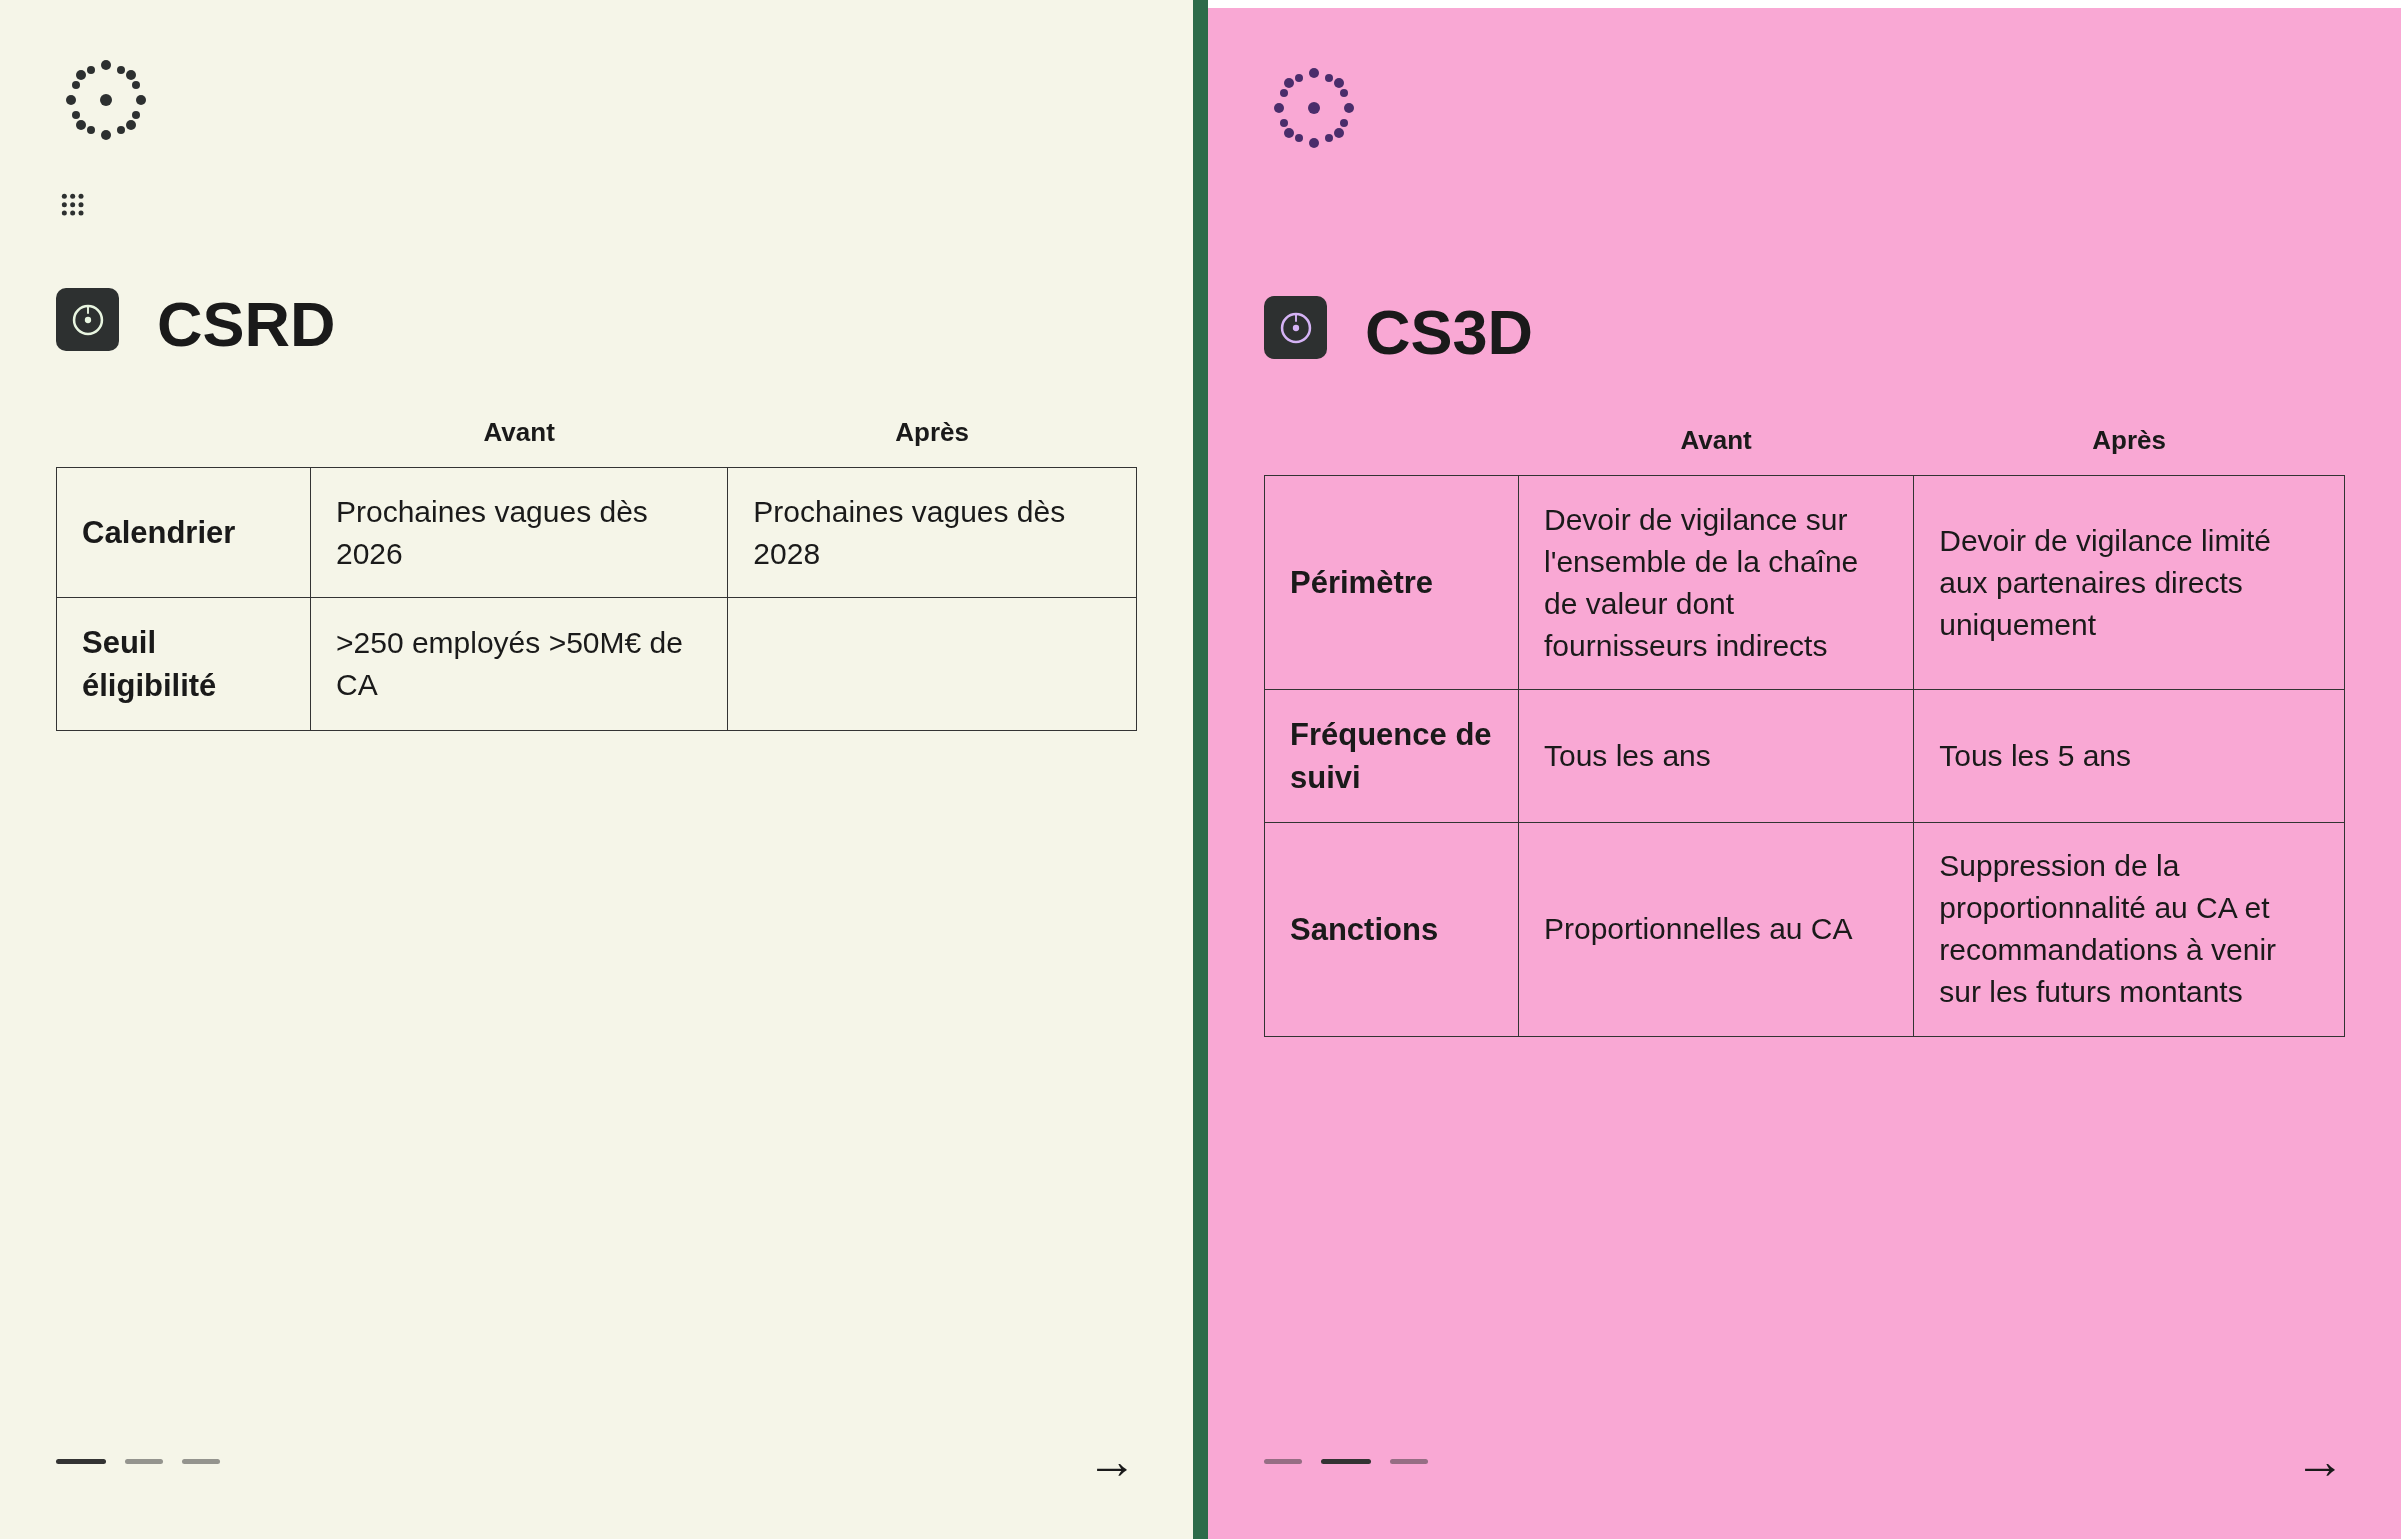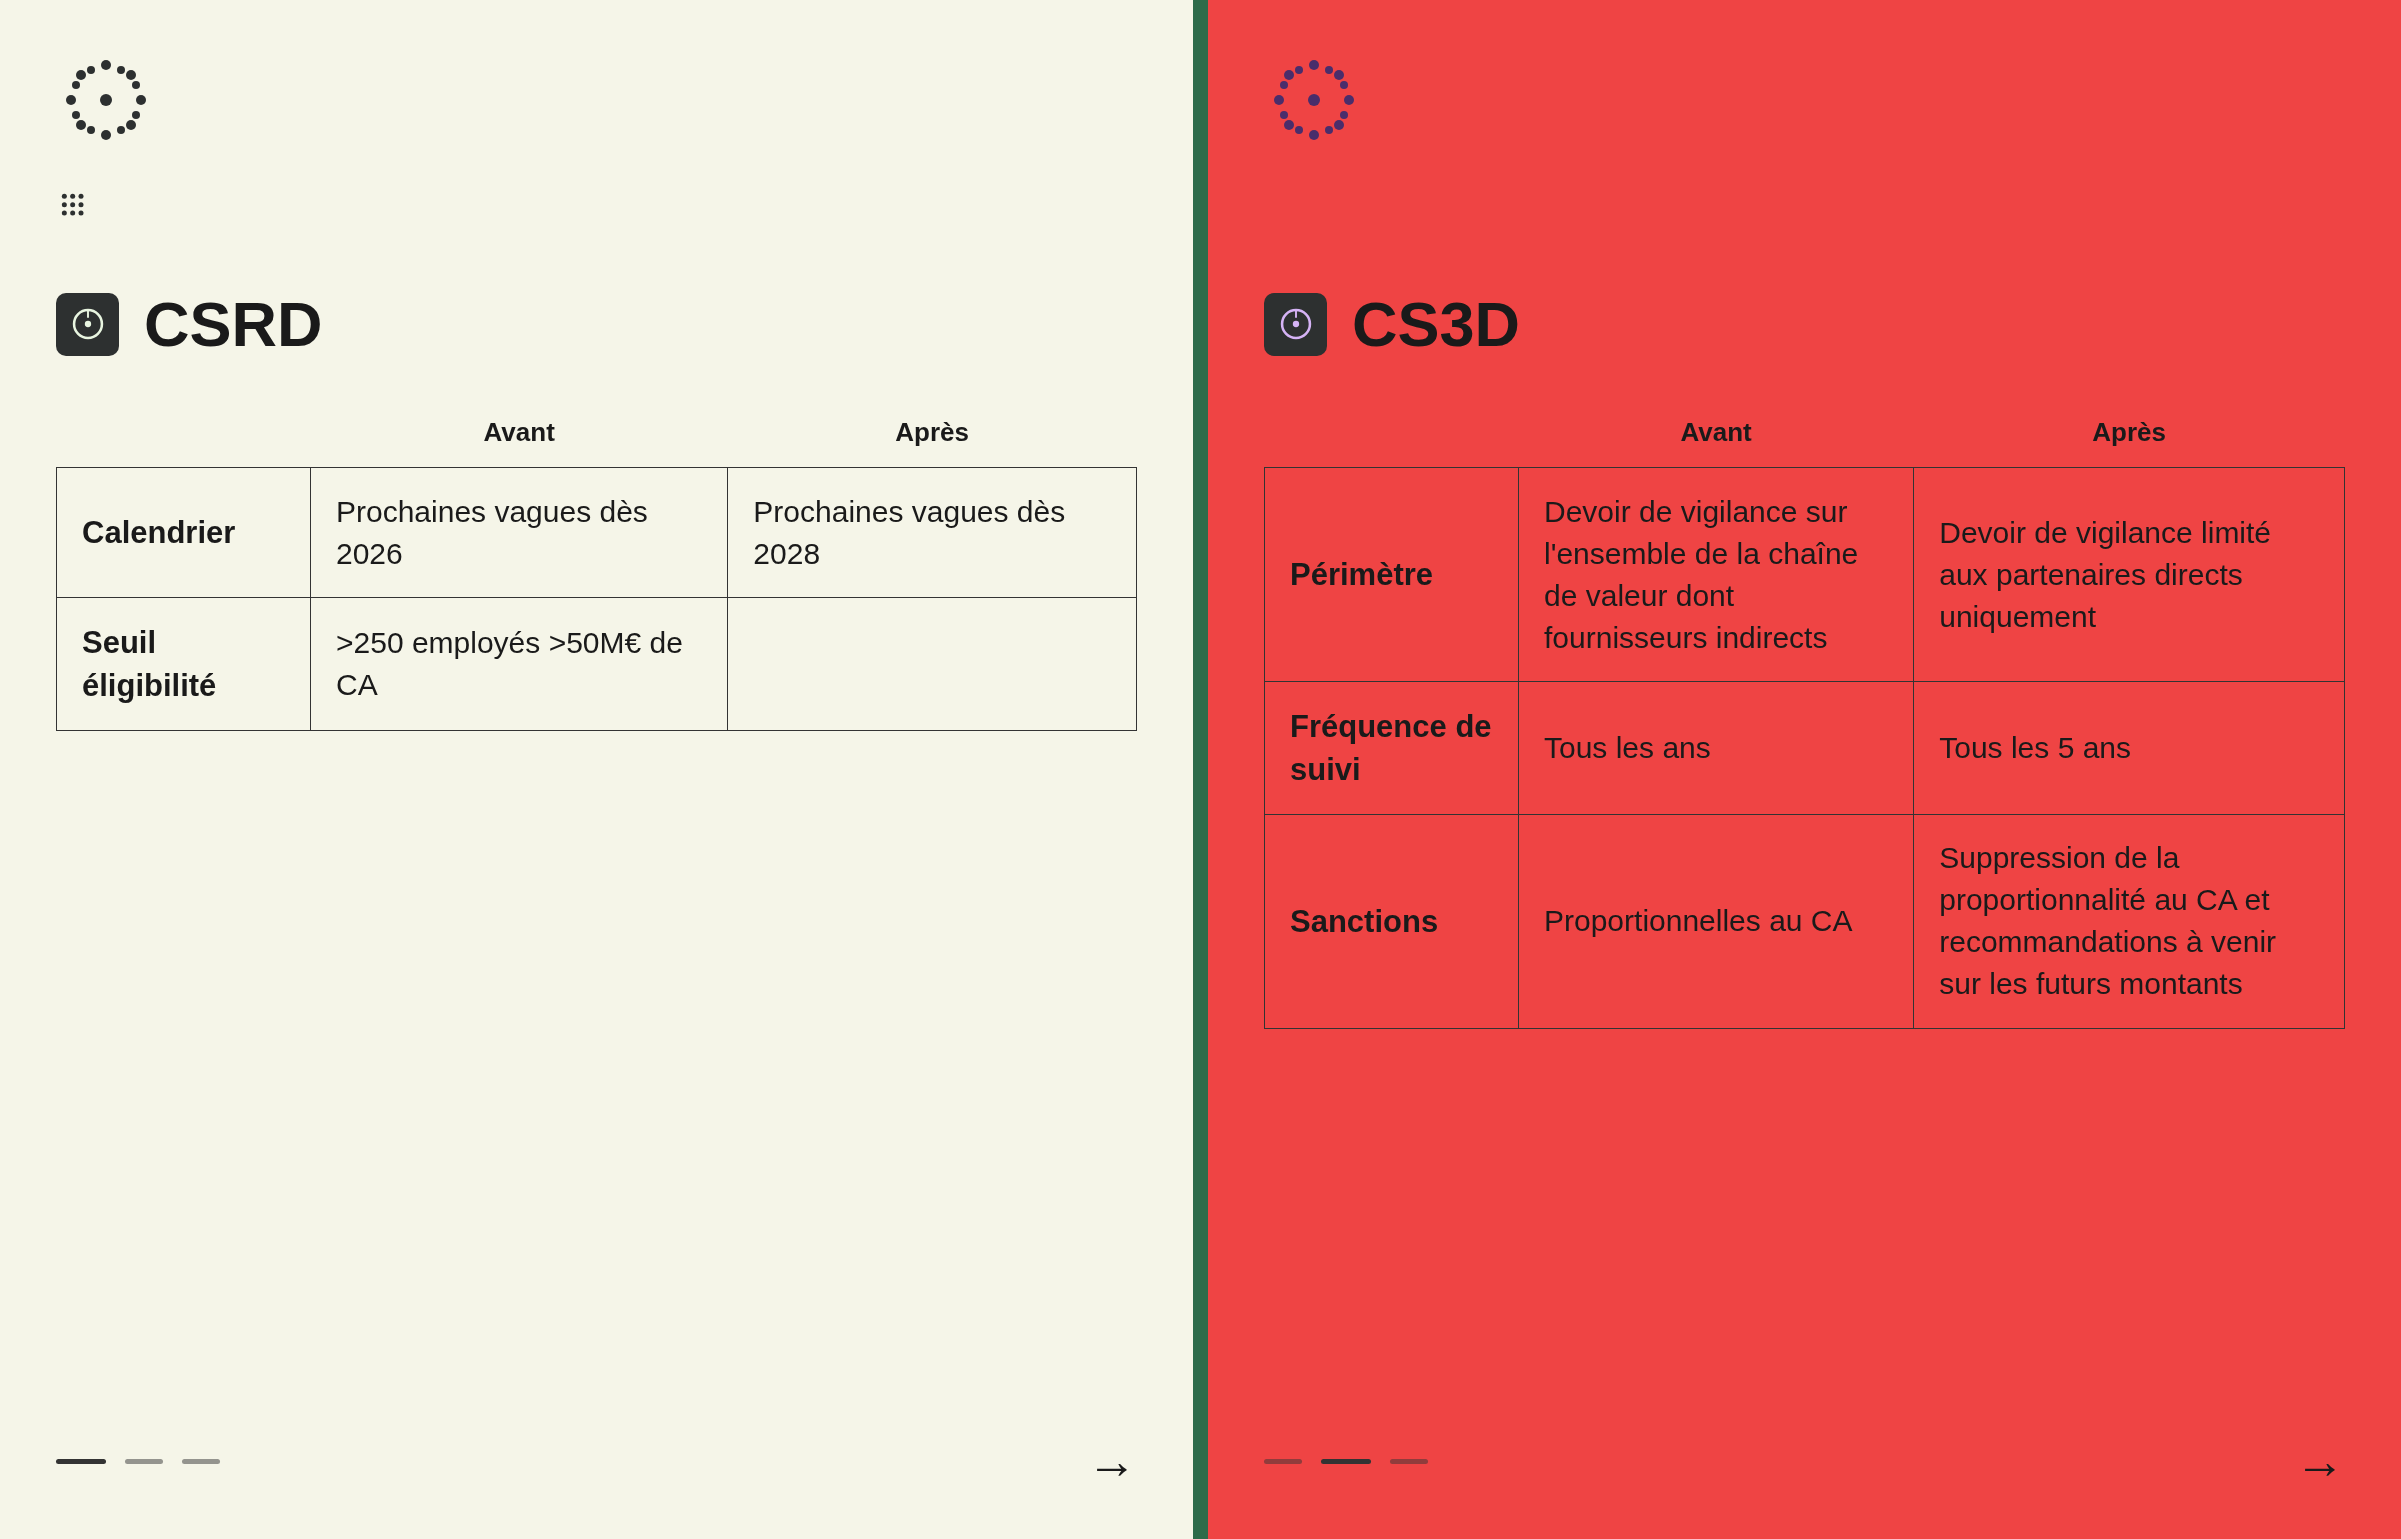--- a/index.html
+++ b/index.html
@@ -22,21 +22,22 @@
       display: flex;
       flex-direction: column;
       position: relative;
     }
 
     .panel-left {
       background-color: #f5f5e8;
     }
 
     .panel-right {
-      background-color: #ef4444;
+      background-color: #f9a8d4;
+      margin-top: 8px;
     }
 
     .divider {
       width: 15px;
       background-color: #2d6b4a;
       flex-shrink: 0;
     }
 
     
     .logo {
@@ -58,23 +59,23 @@
     }
 
     .dot-icon svg {
       width: 100%;
       height: 100%;
     }
 
     
     .section-header {
       display: flex;
-      align-items: center;
+      align-items: flex-start;
       margin-bottom: 38px;
-      gap: 25px;
+      gap: 38px;
     }
 
     .section-icon {
       width: 63px;
       height: 63px;
       background-color: #2d3030;
       border-radius: 10px;
       display: flex;
       align-items: center;
       justify-content: center;

